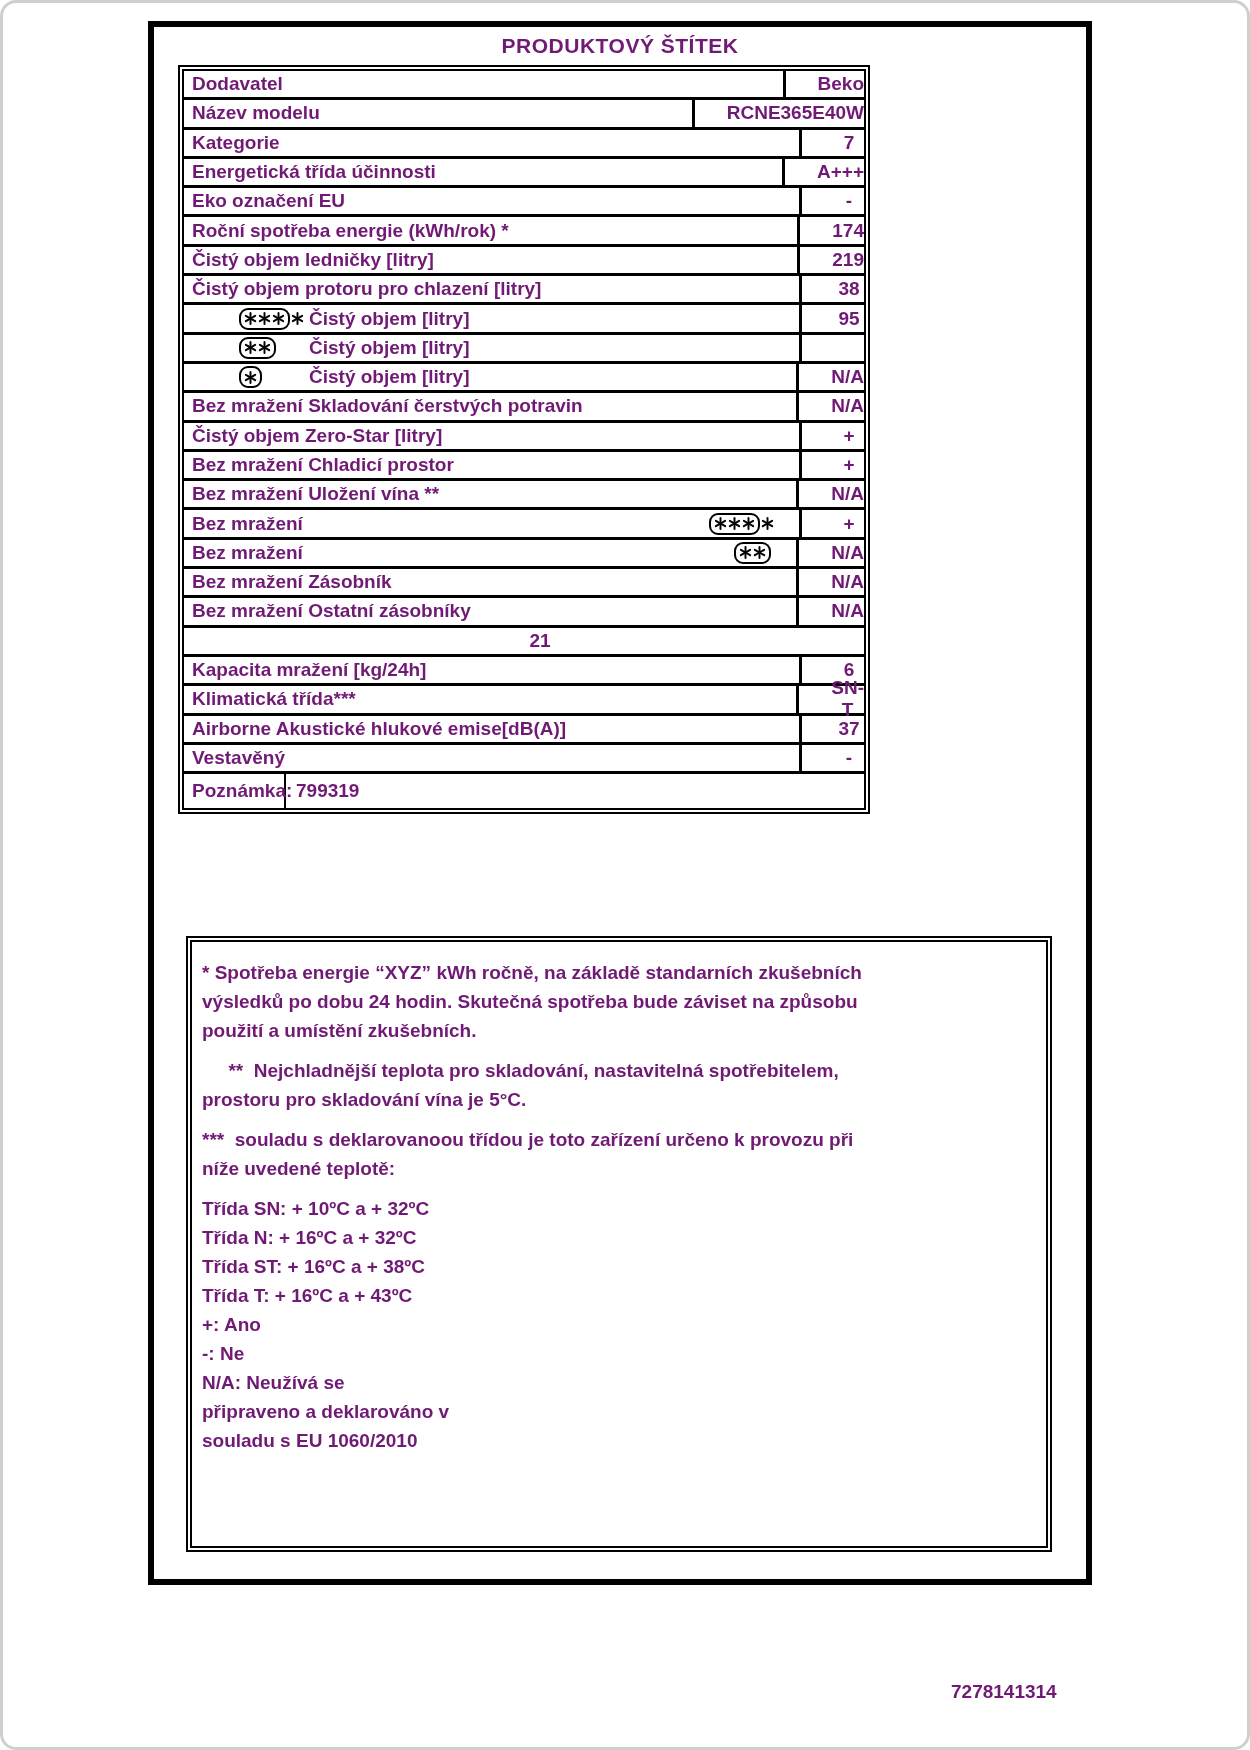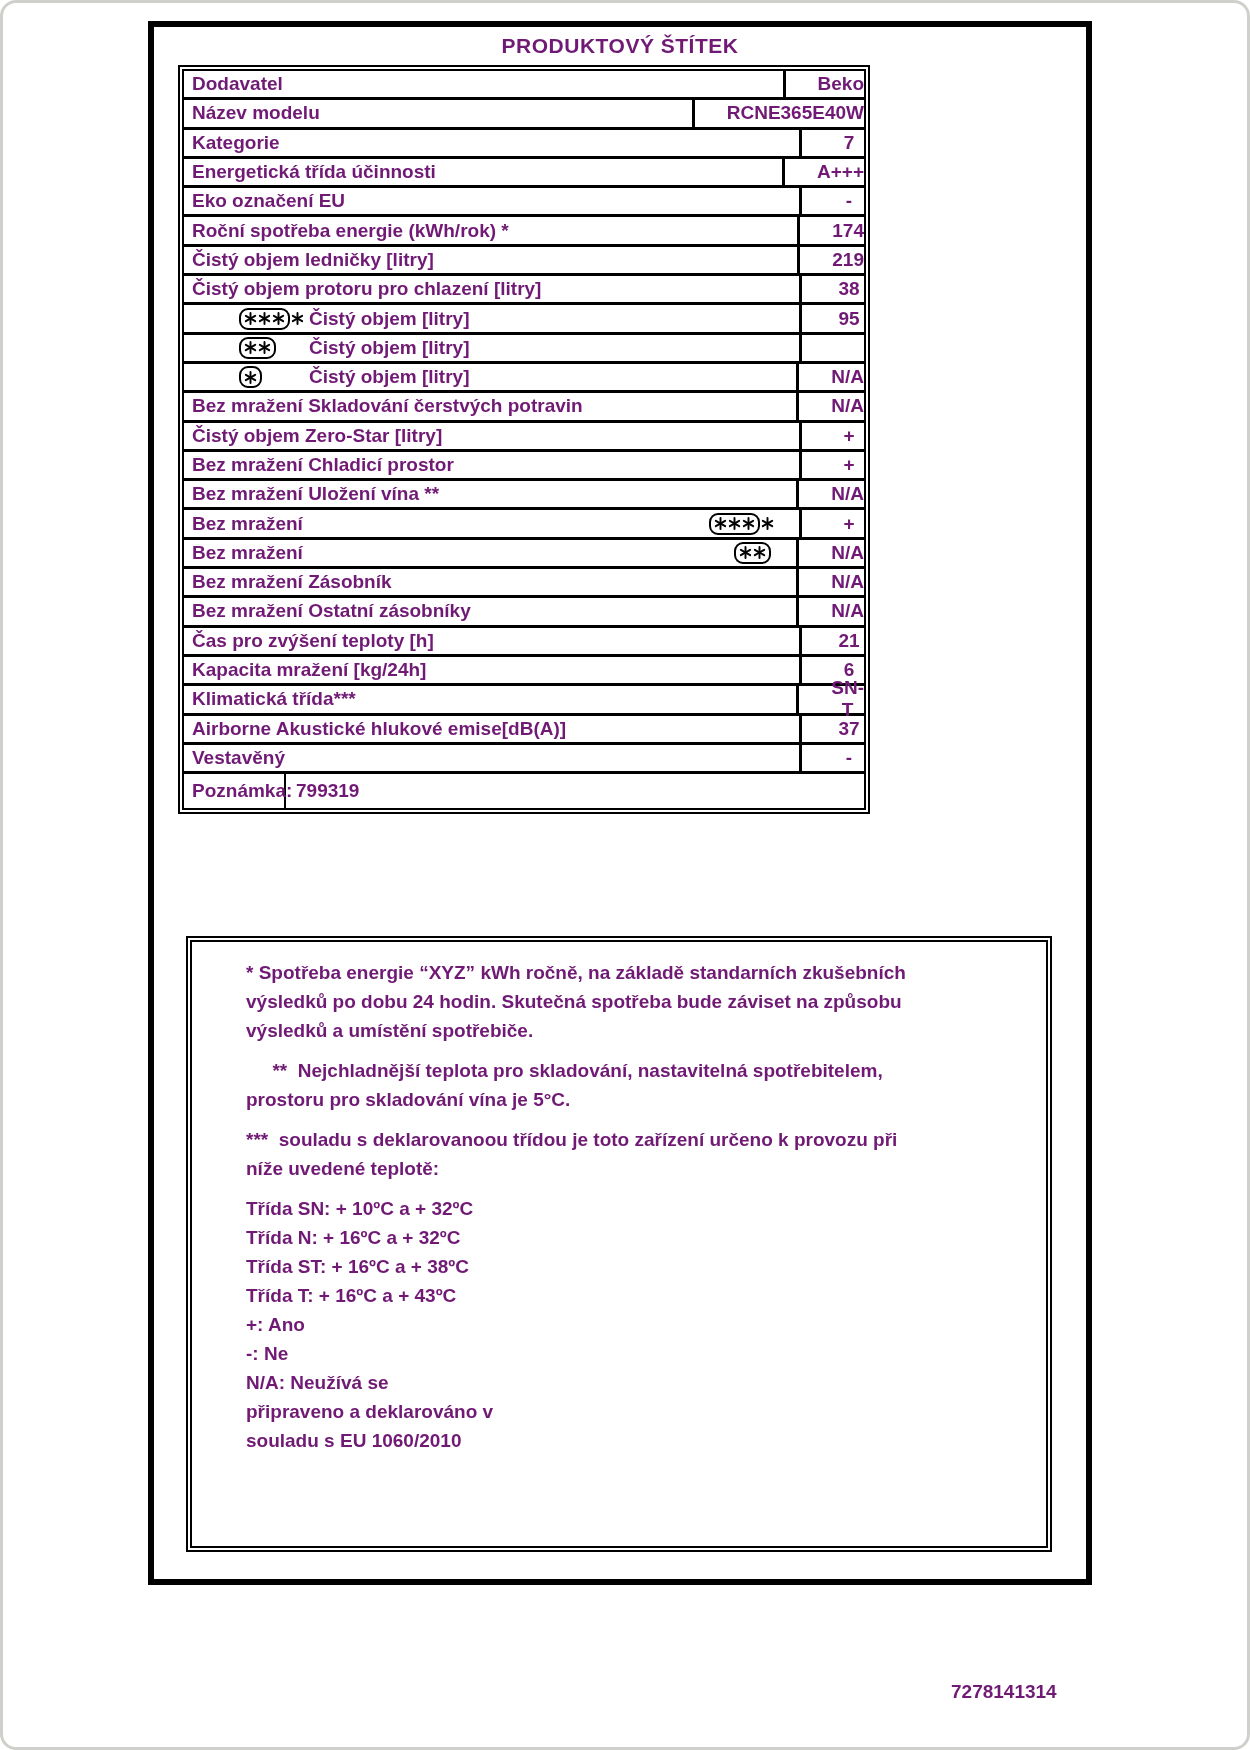--- a/index.html
+++ b/index.html
@@ -41,21 +41,21 @@
   .star-box{
     display:inline-flex;align-items:center;justify-content:center;gap:1px;
     border:2px solid #000;border-radius:9px;height:22px;padding:0 3px;box-sizing:border-box;
   }
   .star-box svg,.star-out svg{display:block;}
   .star-out{display:inline-flex;align-items:center;margin-left:1px;}
   .fnbox{
     position:absolute;left:32px;top:909px;width:866px;height:616px;
     border:6px double #000;box-sizing:border-box;padding:16px 10px;font-size:19px;
   }
-  .fn-line{line-height:29px;white-space:pre-wrap;margin-left:44px;}
+  .fn-line{line-height:29px;white-space:pre-wrap;}
   .fn-blank{height:11px;}
   .footer-code{position:absolute;left:948px;top:1678px;font-size:19px;}
 </style>
 </head>
 <body>
 
 <div class="page">
   <div class="main-frame">
     <div class="title">PRODUKTOVÝ ŠTÍTEK</div>
     <div class="ptable">
@@ -282,23 +282,20 @@
           </div>
           <div class="cell-value">N/A</div>
         </div>
         <div class="row">
           <div class="cell-label">
             <span>Bez mražení Ostatní zásobníky</span>
           </div>
           <div class="cell-value">N/A</div>
         </div>
         <div class="row">
-          <div class="cell-label">
-            <span>Čas pro zvýšení teploty [h]</span>
-          </div>
           <div class="cell-value">21</div>
         </div>
         <div class="row">
           <div class="cell-label">
             <span>Kapacita mražení [kg/24h]</span>
           </div>
           <div class="cell-value">6</div>
         </div>
         <div class="row">
           <div class="cell-label">
@@ -319,21 +316,21 @@
           <div class="cell-value">-</div>
         </div>
         <div class="note-row">
           <div class="note-label">Poznámka:</div>
           <div class="note-value">799319</div>
         </div>
       </div>
     <div class="fnbox">
         <div class="fn-line">* Spotřeba energie “XYZ” kWh ročně, na základě standarních zkušebních</div>
         <div class="fn-line">výsledků po dobu 24 hodin. Skutečná spotřeba bude záviset na způsobu</div>
-        <div class="fn-line">výsledků a umístění spotřebiče.</div>
+        <div class="fn-line">použití a umístění zkušebních.</div>
         <div class="fn-blank"></div>
         <div class="fn-line">     **  Nejchladnější teplota pro skladování, nastavitelná spotřebitelem,</div>
         <div class="fn-line">prostoru pro skladování vína je 5°C.</div>
         <div class="fn-blank"></div>
         <div class="fn-line">***  souladu s deklarovanoou třídou je toto zařízení určeno k provozu při</div>
         <div class="fn-line">níže uvedené teplotě:</div>
         <div class="fn-blank"></div>
         <div class="fn-line">Třída SN: + 10ºC a + 32ºC</div>
         <div class="fn-line">Třída N: + 16ºC a + 32ºC</div>
         <div class="fn-line">Třída ST: + 16ºC a + 38ºC</div>

